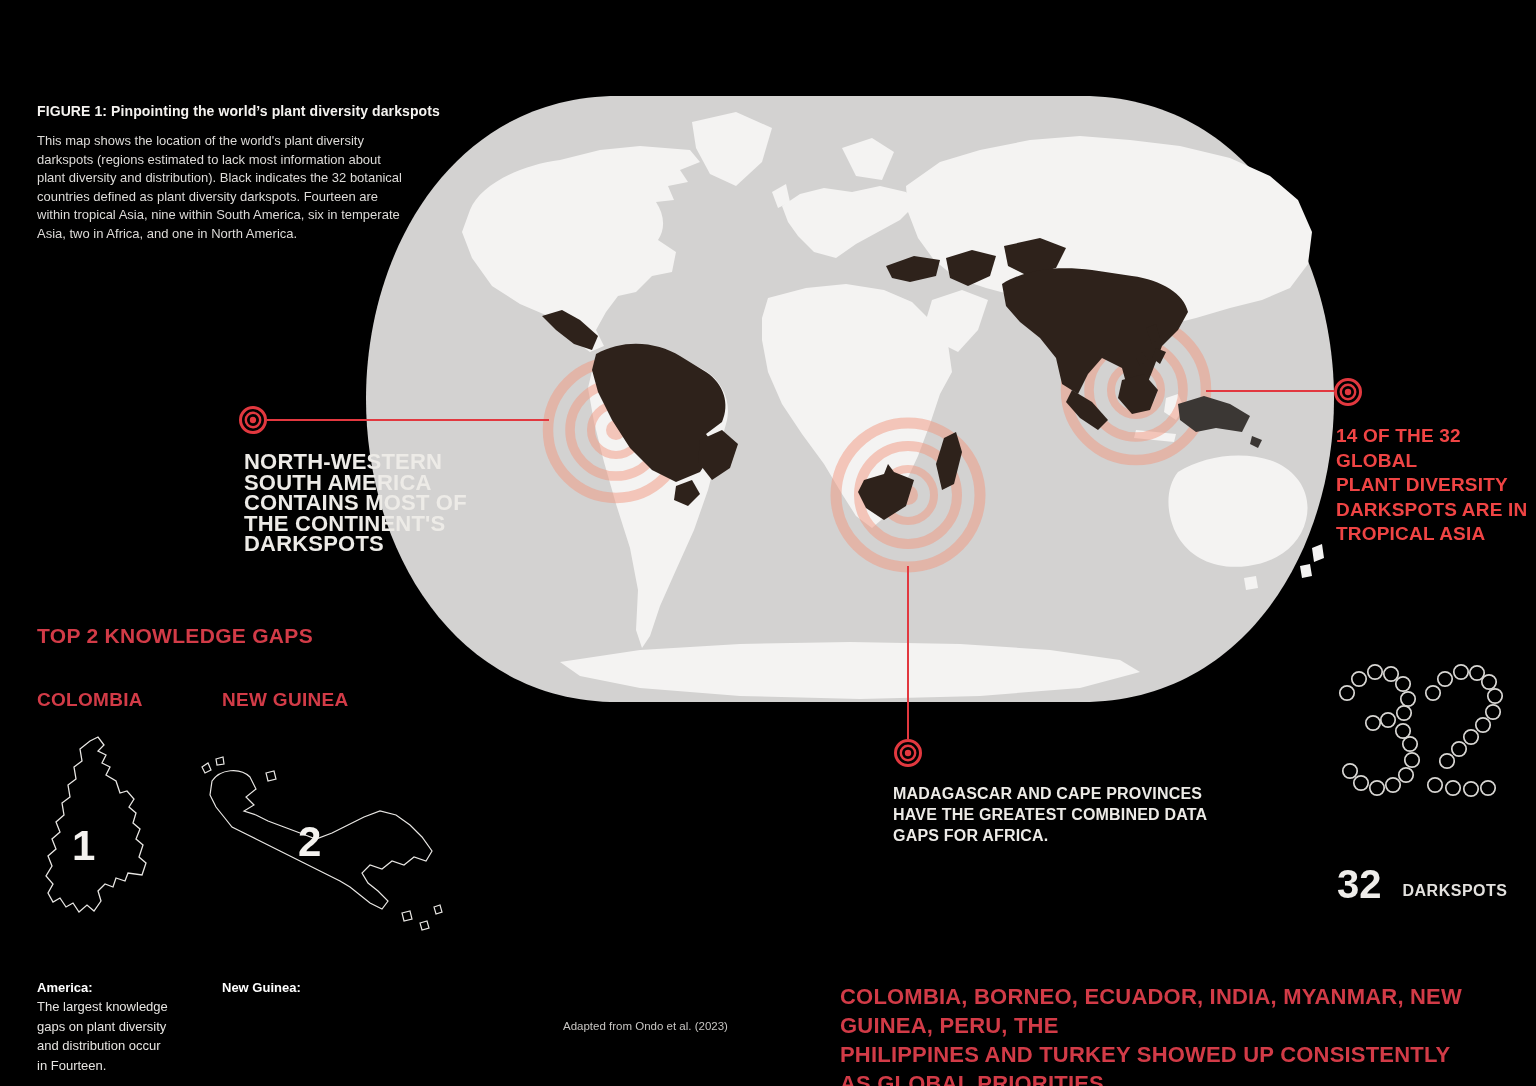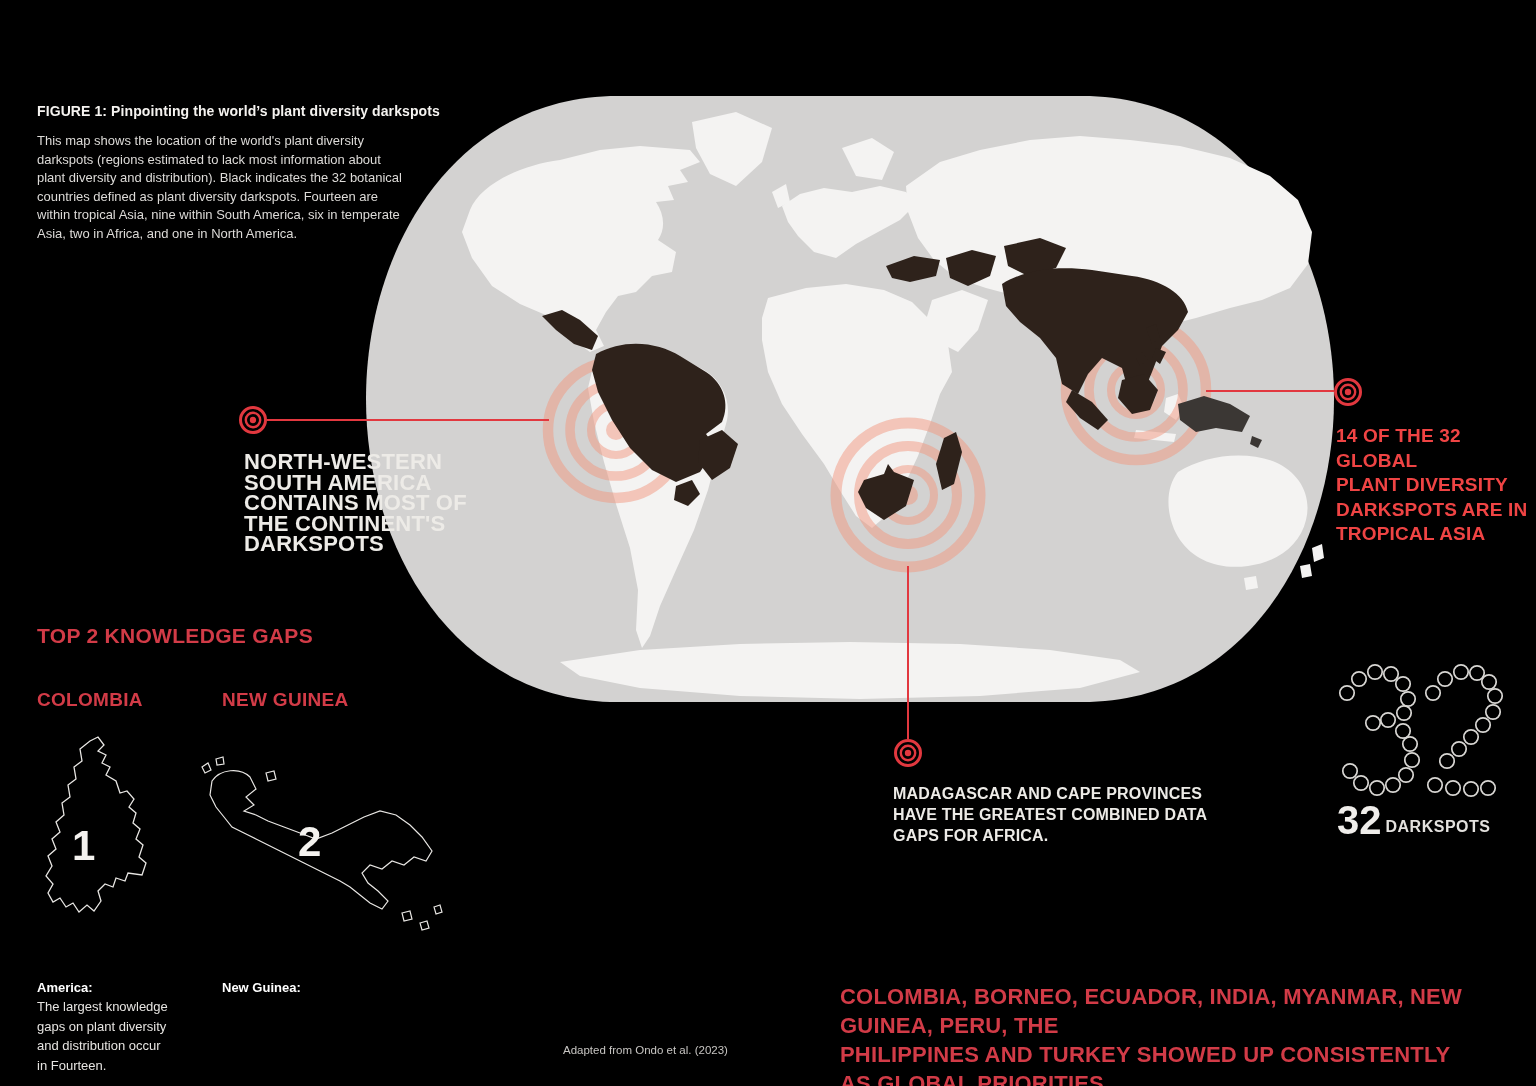--- a/index.html
+++ b/index.html
@@ -25,23 +25,23 @@
 
   .rank-num { color:#f4f2ef; font-weight:800; font-size:42px; font-stretch:condensed; }
   .rank-1 { left:72px;  top:822px; }
   .rank-2 { left:298px; top:818px; }
 
   .note { font-size:13px; color:#e6e4e1; line-height:19.5px; white-space:pre-line; }
   .note-colombia  { left:37px;  top:958px; width:175px; }
   .note-newguinea { left:222px; top:958px; width:230px; }
   .note-label { font-weight:bold; color:#ffffff; font-size:13px; }
 
-  .credit { left:563px; top:1020px; font-size:11.5px; color:#c7c5c2;margin-top:24px; }
-
-  .count32-wrap { left:1337px; top:800px; display:flex; align-items:flex-end; gap:4px; }
+  .credit { left:563px; top:1020px; font-size:11.5px; color:#c7c5c2; }
+
+  .count32-wrap { left:1337px; top:864px; display:flex; align-items:flex-end; gap:21px; }
   .count32-big  { color:#efedea; font-weight:800; font-size:40px; line-height:40px; font-stretch:condensed; }
   .count32-lab  { color:#e3e1de; font-weight:800; font-size:16px; line-height:26px; letter-spacing:.5px; font-stretch:condensed; }
 
   .priorities { left:840px; top:982px; width:640px; font-size:22px; line-height:29px;
                 color:#d23b47; font-weight:800; text-transform:uppercase; white-space:pre-line;
                 font-stretch:condensed; letter-spacing:.2px; }
 
   svg { display:block; }
 </style>
 </head>

